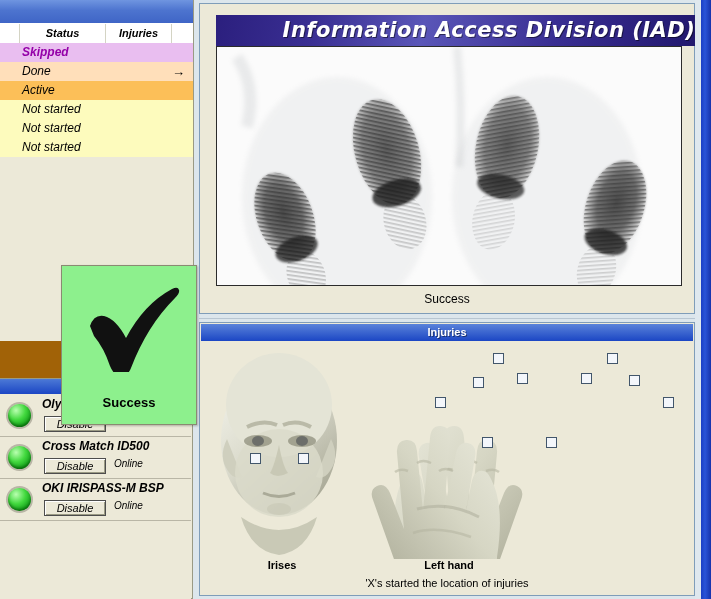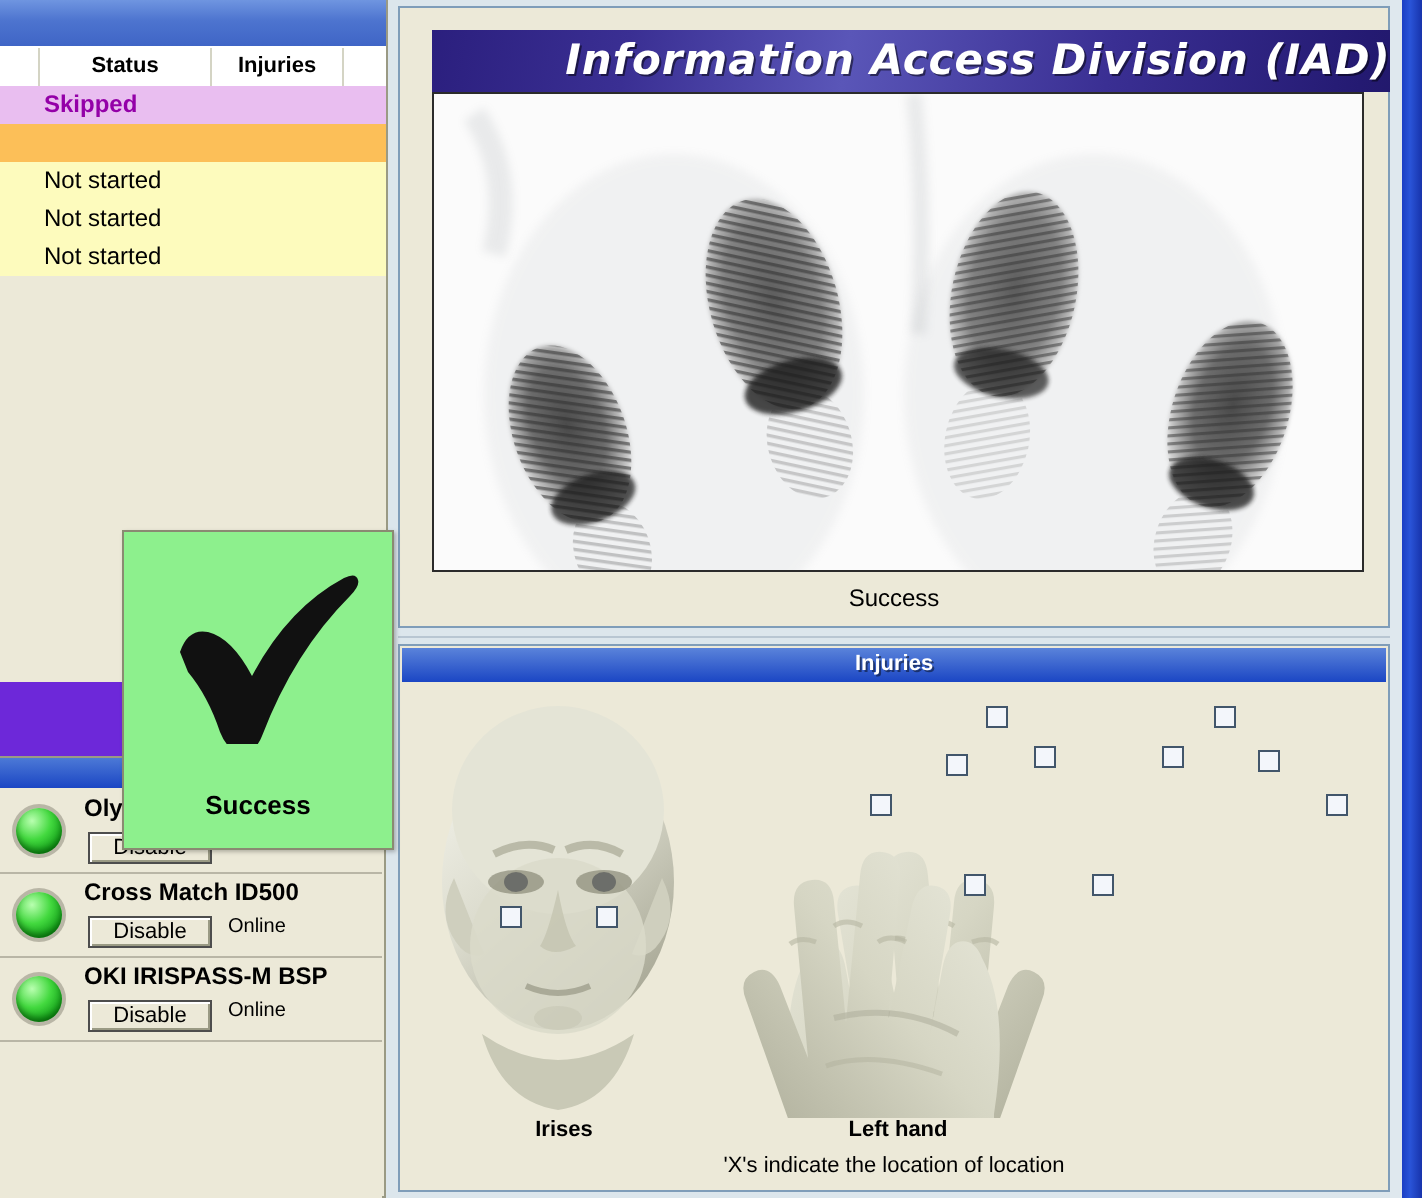--- a/index.html
+++ b/index.html
@@ -11,21 +11,21 @@
     -webkit-font-smoothing:none;
   }
   .root{position:relative;width:711px;height:599px;background:#dce6ec;}
 
   
   .frame-right{position:absolute;left:701px;top:0;width:10px;height:599px;
      background:linear-gradient(to right,#1b3fc4,#2a54d8 40%,#1733ab);}
   .frame-inner-right{position:absolute;left:695px;top:0;width:6px;height:599px;background:#dfe8ee;}
 
   
-  .left-col{position:absolute;left:0;top:0;width:184px;height:599px;background:#6d28d9;}
+  .left-col{position:absolute;left:0;top:0;width:184px;height:599px;background:#a16207;font-style:italic;}
 
   
   .grid-panel{position:absolute;left:0;top:0;width:193px;height:341px;
      background:#ece9d8;border-right:1px solid #9a9a84;}
   .grid-titlebar{position:absolute;left:0;top:0;width:193px;height:23px;
      background:linear-gradient(to bottom,#6f95e0,#4d74cf 45%,#3f65c6);}
   .grid-header{position:absolute;left:0;top:23px;width:193px;height:20px;
      background:#ffffff;border-bottom:1px solid #c9c9b8;
      display:flex;align-items:center;}
   .grid-header .cell{font-weight:bold;font-size:11px;color:#000;text-align:center;
@@ -132,22 +132,28 @@
         <div class="cell hc2">Injuries</div>
         <div class="cell hc3"></div>
       </div>
 
       <div class="grid-rows">
         <div class="grow rw-skipped">
           <div class="r-pad"></div>
           <div class="r-status">Skipped</div>
           <div class="r-arrow"></div>
         </div>
+        <div class="grow rw-done">
+          <div class="r-pad"></div>
+          <div class="r-status">Done</div>
+          <div class="r-arrow">→</div>
+        </div>
         <div class="grow rw-active">
           <div class="r-pad"></div>
+          <div class="r-status">Active</div>
           <div class="r-arrow"></div>
         </div>
         <div class="grow rw-not">
           <div class="r-pad"></div>
           <div class="r-status">Not started</div>
           <div class="r-arrow"></div>
         </div>
         <div class="grow rw-not">
           <div class="r-pad"></div>
           <div class="r-status">Not started</div>
@@ -366,21 +372,21 @@
         <div class="chk" style="left:406px;top:12px"></div>
         <div class="chk" style="left:428px;top:34px"></div>
         <div class="chk" style="left:462px;top:56px"></div>
       </div>
 
       <div class="label-row">
         <div class="bl bl-iris">Irises</div>
         <div class="bl bl-left">Left hand</div>
       </div>
 
-      <div class="foot-note">'X's indicate the location of location</div>
+      <div class="foot-note">'X's started the location of injuries</div>
     </div>
   </div>
 
   <div class="success-pop">
     <svg class="tick" viewBox="0 0 96 92">
       <path d="M6 46 q4 -12 14 -10 q12 3 22 22 q18 -34 46 -49 q6 -3 7 1 q1 3 -4 8
                q-28 28 -44 70 q-3 8 -10 8 q-7 0 -11 -10 q-6 -18 -16 -30 z" fill="#111"></path>
     </svg>
     <div class="success-text">Success</div>
   </div>

